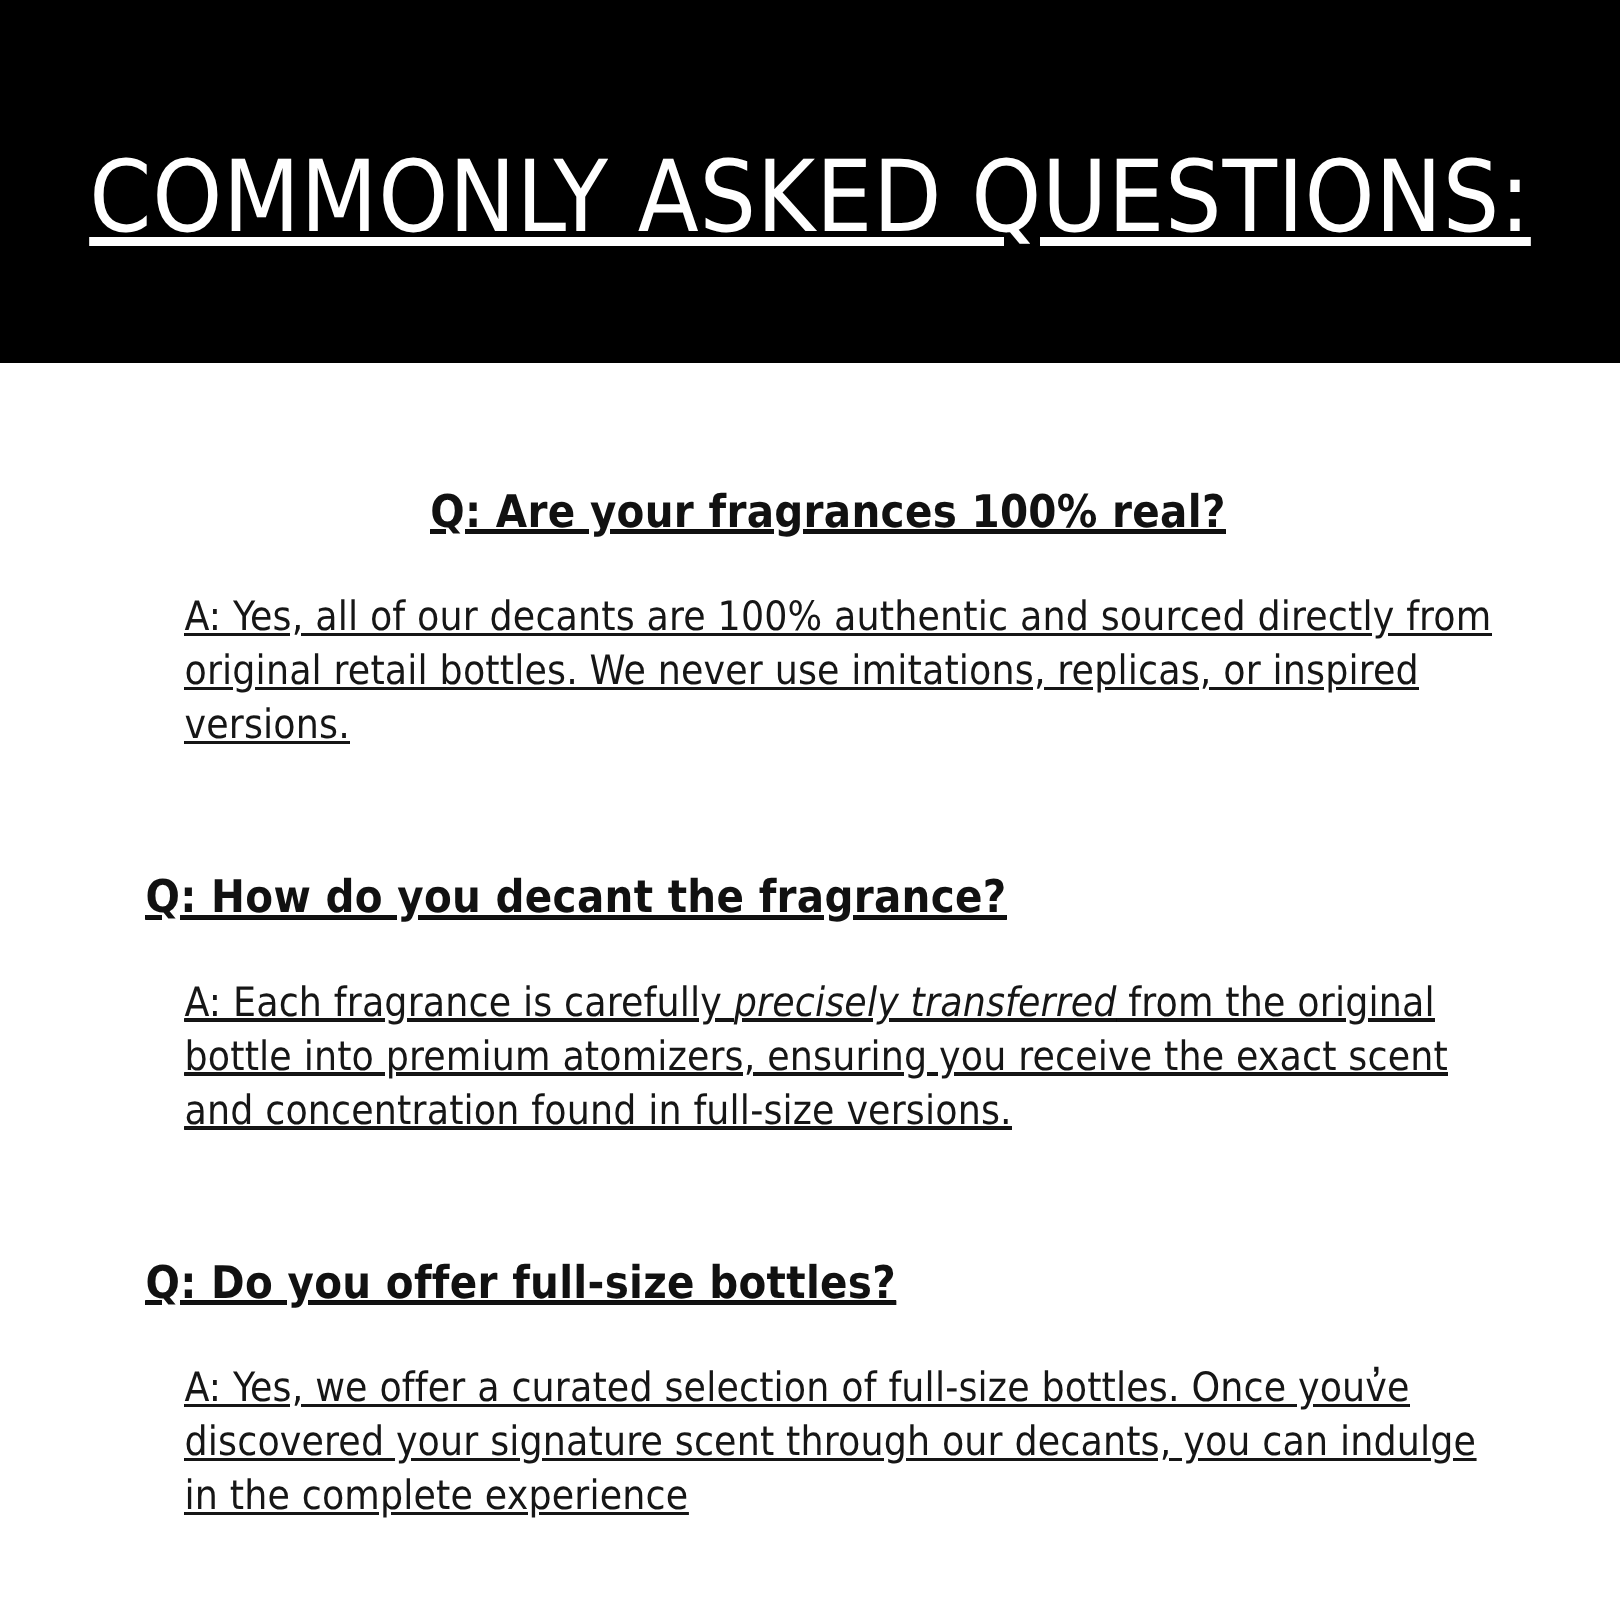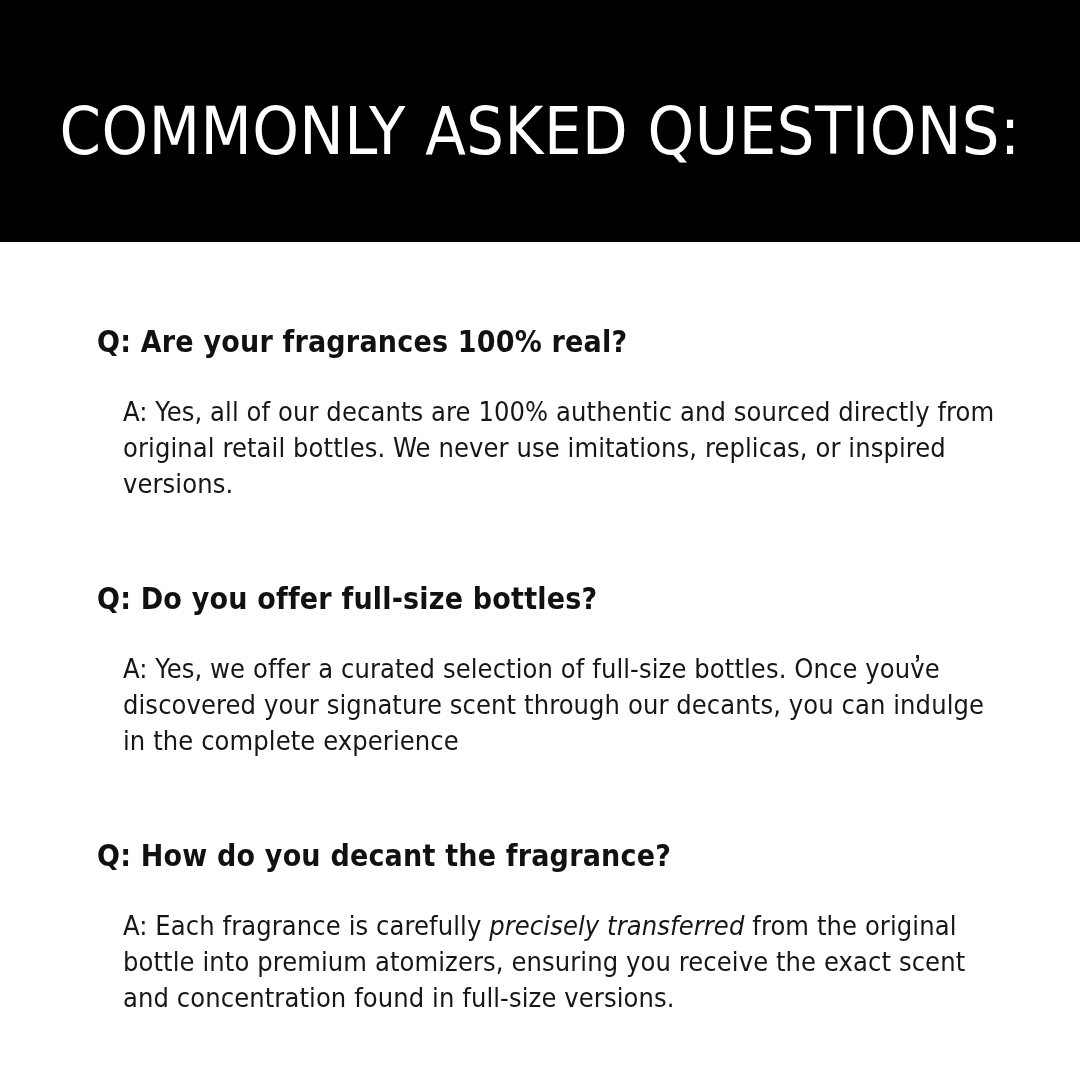--- a/index.html
+++ b/index.html
@@ -1,15 +1,15 @@
 <!DOCTYPE html>
 <html><head>
 <meta charset="utf-8">
 <style>
-  * { margin: 0; padding: 0; box-sizing: border-box; }
+  * { margin: 0; padding: 0; box-sizing: border-box; text-decoration: underline; }
 
   html, body {
     width: 1080px;
     height: 1080px;
     background: #ffffff;
     overflow: hidden;
     font-family: "DejaVu Sans", "Liberation Sans", sans-serif;
     font-stretch: semi-condensed;
   }
 
@@ -58,21 +58,21 @@
     font-size: 27px;
     font-weight: 400;
     color: #161616;
     line-height: 36px;
     max-width: 912px;
     margin-top: 33px;
     letter-spacing: 0.1px;
     margin-left: 26px;
   }
 
-  .faq-item:first-child .question { margin-top: 80px; }
+  .faq-item:first-child .question { margin-top: 80px; text-align: center; }
   .faq-item + .faq-item .question { margin-top: 77px; }
 
   .answer .em { font-style: italic; }
 </style>
 </head>
 <body>
 
 <div class="page">
 
   <div class="header-band">
@@ -80,24 +80,24 @@
   </div>
 
   <div class="faq-main">
 
     <div class="faq-item">
       <div class="question">Q: Are your fragrances 100% real?</div>
       <div class="answer">A: Yes, all of our decants are 100% authentic and sourced directly from original retail bottles. We never use imitations, replicas, or inspired versions.</div>
     </div>
 
     <div class="faq-item">
-      <div class="question">Q: Do you offer full-size bottles?</div>
-      <div class="answer">A: Yes, we offer a curated selection of full-size bottles. Once youv̓e discovered your signature scent through our decants, you can indulge in the complete experience</div>
+      <div class="question">Q: How do you decant the fragrance?</div>
+      <div class="answer"><span>A: Each fragrance is carefully </span><span class="em">precisely transferred</span><span> from the original bottle into premium atomizers, ensuring you receive the exact scent and concentration found in full-size versions.</span></div>
     </div>
 
     <div class="faq-item">
-      <div class="question">Q: How do you decant the fragrance?</div>
-      <div class="answer"><span>A: Each fragrance is carefully </span><span class="em">precisely transferred</span><span> from the original bottle into premium atomizers, ensuring you receive the exact scent and concentration found in full-size versions.</span></div>
+      <div class="question">Q: Do you offer full-size bottles?</div>
+      <div class="answer">A: Yes, we offer a curated selection of full-size bottles. Once youv̓e discovered your signature scent through our decants, you can indulge in the complete experience</div>
     </div>
 
   </div>
 
 </div>
 
 </body></html>

